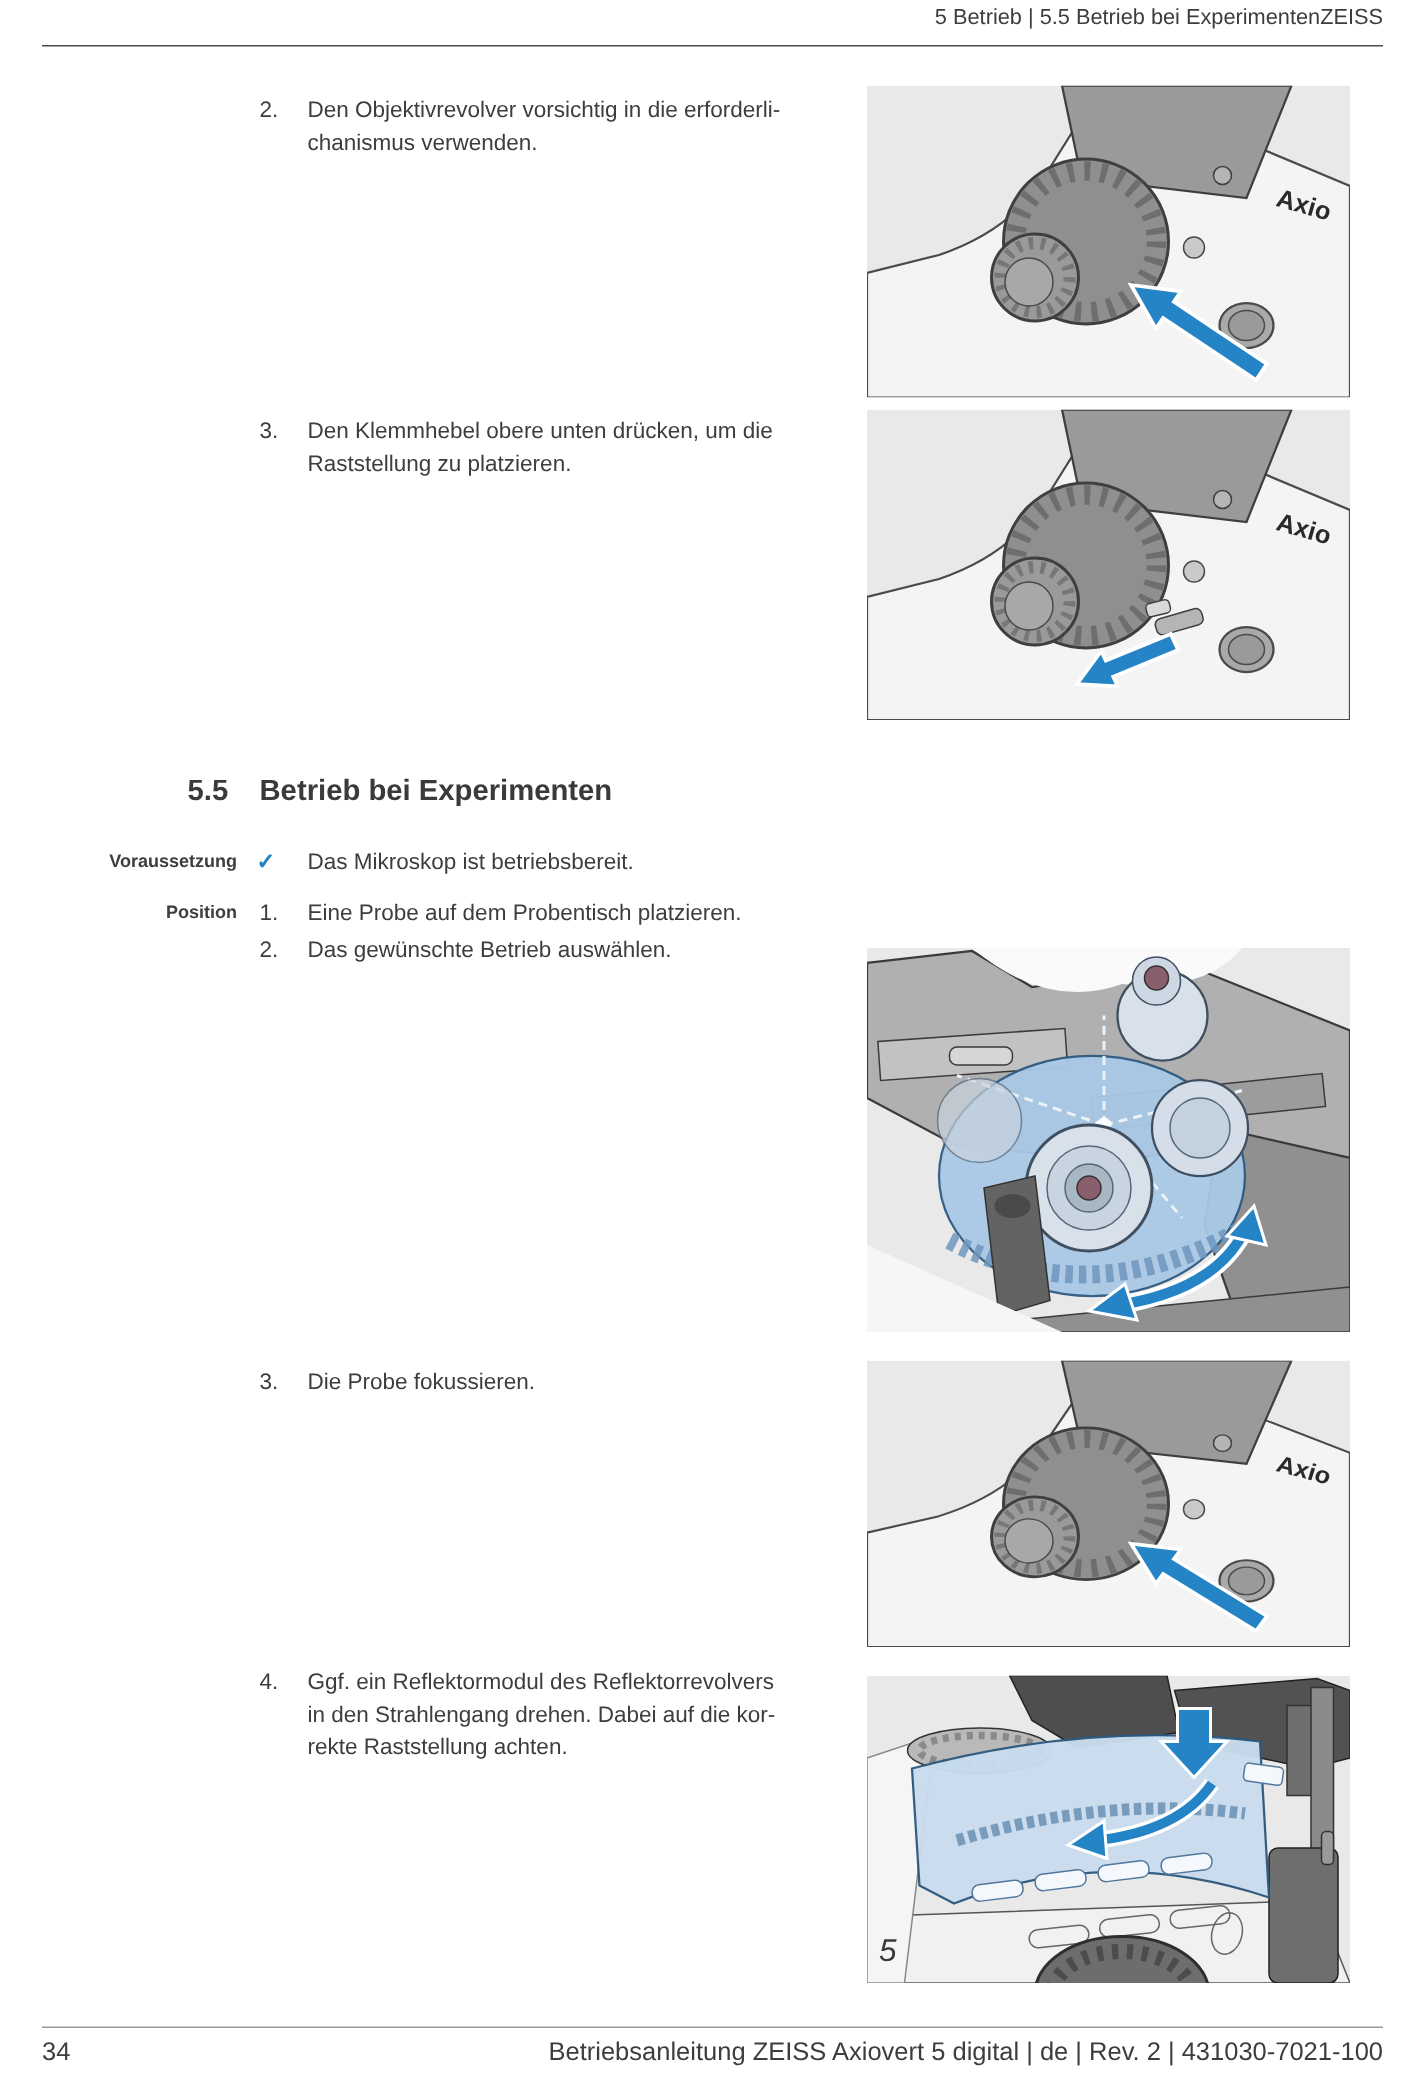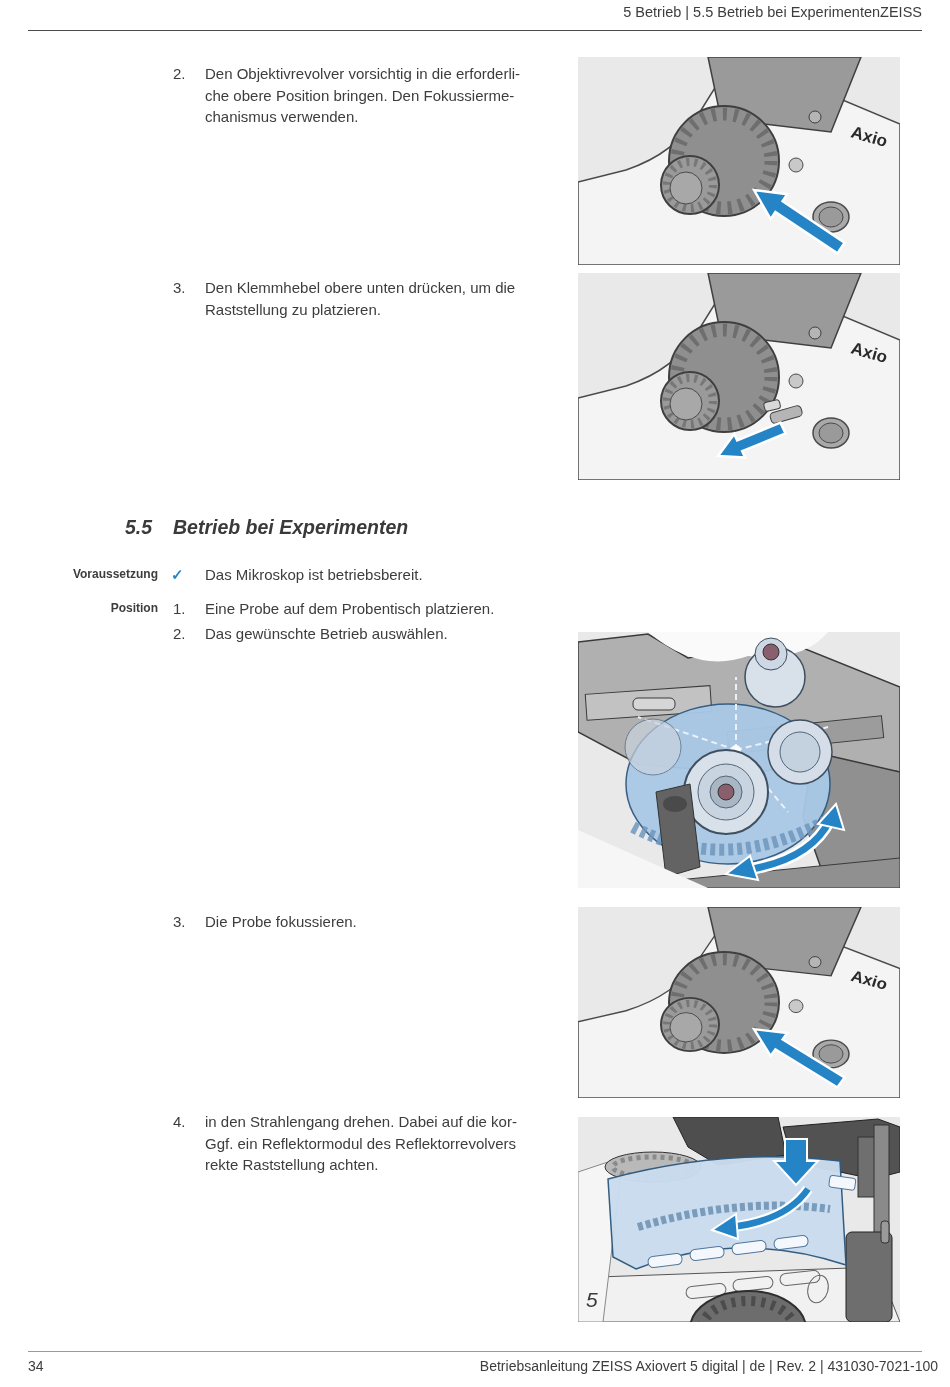--- a/index.html
+++ b/index.html
@@ -5,31 +5,31 @@
   * { margin:0; padding:0; box-sizing:border-box; }
   html,body { background:#ffffff; }
   body { font-family:"Liberation Sans", sans-serif; color:#3d3d3d; }
   .page { position:relative; width:950px; height:1387px; background:#ffffff; overflow:hidden; }
 
   
   .hdr { position:absolute; left:28px; right:28px; top:4px; height:27px;
          display:flex; justify-content:flex-end; align-items:flex-start;
          font-size:14.5px; border-bottom:1.5px solid #4a4a4a; }
   .ftr-line { position:absolute; left:28px; right:28px; top:1351px; border-top:1px solid #9a9a9a; }
-  .ftr { position:absolute; left:28px; right:12px; top:1358px;
-         display:flex; justify-content:space-between; font-size:14px; }
+  .ftr { position:absolute; left:28px; right:28px; top:1358px;
+         display:flex; justify-content:space-between; font-size:17px; }
 
   
   .step { position:absolute; left:173px; width:400px; display:flex; font-size:15px; line-height:21.5px; }
   .step .num { width:32px; flex:0 0 32px; }
   .step .txt { flex:1; }
 
   
   .section-heading { position:absolute; left:125px; top:516px; display:flex;
-                     font-size:19.5px; font-weight:bold; color:#3a3a3a;font-style:italic; }
+                     font-size:19.5px; font-weight:bold; color:#3a3a3a; }
   .section-heading .sec-num { width:48px; flex:0 0 48px; }
 
   .side-label { position:absolute; left:28px; width:130px; text-align:right;
                 font-weight:bold; font-size:12px; line-height:21.5px; }
   .check { position:absolute; left:171px; width:26px; font-size:15px; line-height:21.5px;
            font-weight:bold; }
   .lead-text { position:absolute; left:205px; width:380px; font-size:15px; line-height:21.5px; }
 
   
   .figure { position:absolute; left:578px; width:322px; overflow:hidden; }
@@ -47,21 +47,20 @@
 
   <div class="hdr">
     <span>5 Betrieb | 5.5 Betrieb bei Experimenten</span>
     <span>ZEISS</span>
   </div>
 
   <div class="step" style="top:63px">
     <span class="num">2.</span>
     <span class="txt">
       <div>Den Objektivrevolver vorsichtig in die erforderli-</div>
-      <div>che obere Position bringen. Den Fokussierme-</div>
       <div>chanismus verwenden.</div>
     </span>
   </div>
 
   <div class="step" style="top:277px">
     <span class="num">3.</span>
     <span class="txt">
       <div>Den Klemmhebel obere unten drücken, um die</div>
       <div>Raststellung zu platzieren.</div>
     </span>
@@ -194,22 +193,22 @@
       <circle cx="112" cy="128" r="23" fill="none" stroke="#777777" stroke-width="8" stroke-dasharray="3 5"></circle>
       <circle cx="108" cy="131" r="16" fill="#a8a8a8" stroke="#4a4a4a"></circle>
       <text x="272" y="80" font-size="17" font-weight="600" fill="#2a2a2a" transform="rotate(16 272 80)">Axio</text>
       <polygon points="176,133 192.6,162.1 197.4,155 259.4,196.4 266.6,185.6 204.6,144.2 209.3,137.2" fill="#2484c6" stroke="#ffffff" stroke-width="2.5"></polygon>
     </svg>
   </div>
 
   <div class="step" style="top:1111px">
     <span class="num">4.</span>
     <span class="txt">
+      <div>Ggf. ein Reflektormodul des Reflektorrevolvers</div>
       <div>in den Strahlengang drehen. Dabei auf die kor-</div>
-      <div>Ggf. ein Reflektormodul des Reflektorrevolvers</div>
       <div>rekte Raststellung achten.</div>
     </span>
   </div>
 
   <div class="figure fig5">
     <svg viewBox="0 0 322 205" preserveAspectRatio="none">
       <rect width="322" height="205" fill="#e9e9e9"></rect>
       <polygon points="20,160 300,150 322,205 0,205" fill="#f1f1f1" stroke="#555555"></polygon>
       <polygon points="0,55 45,40 25,205 0,205" fill="#f5f5f5" stroke="#888888"></polygon>
       <ellipse cx="75" cy="50" rx="48" ry="15" fill="#b9b9b9" stroke="#333333"></ellipse>

